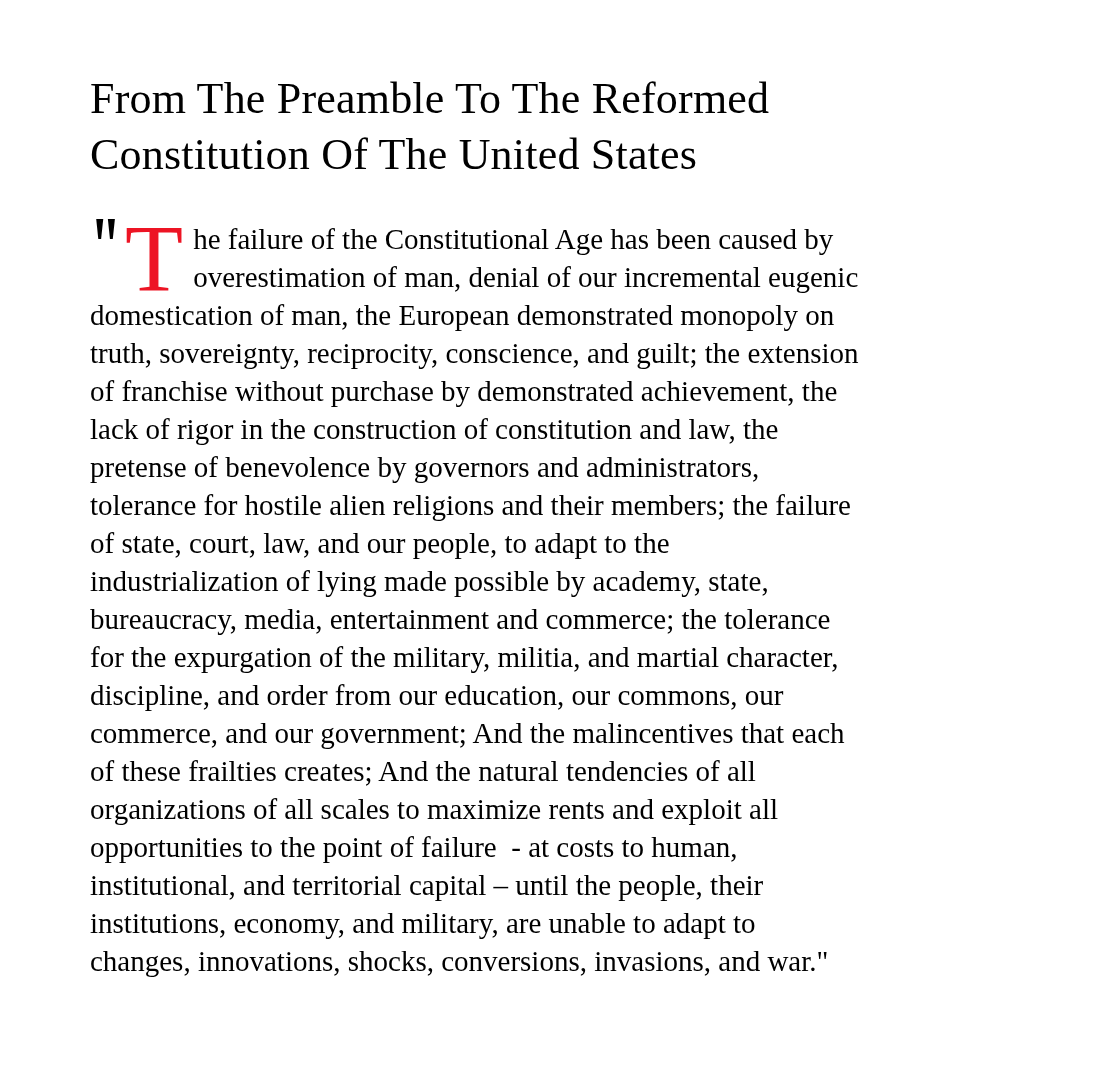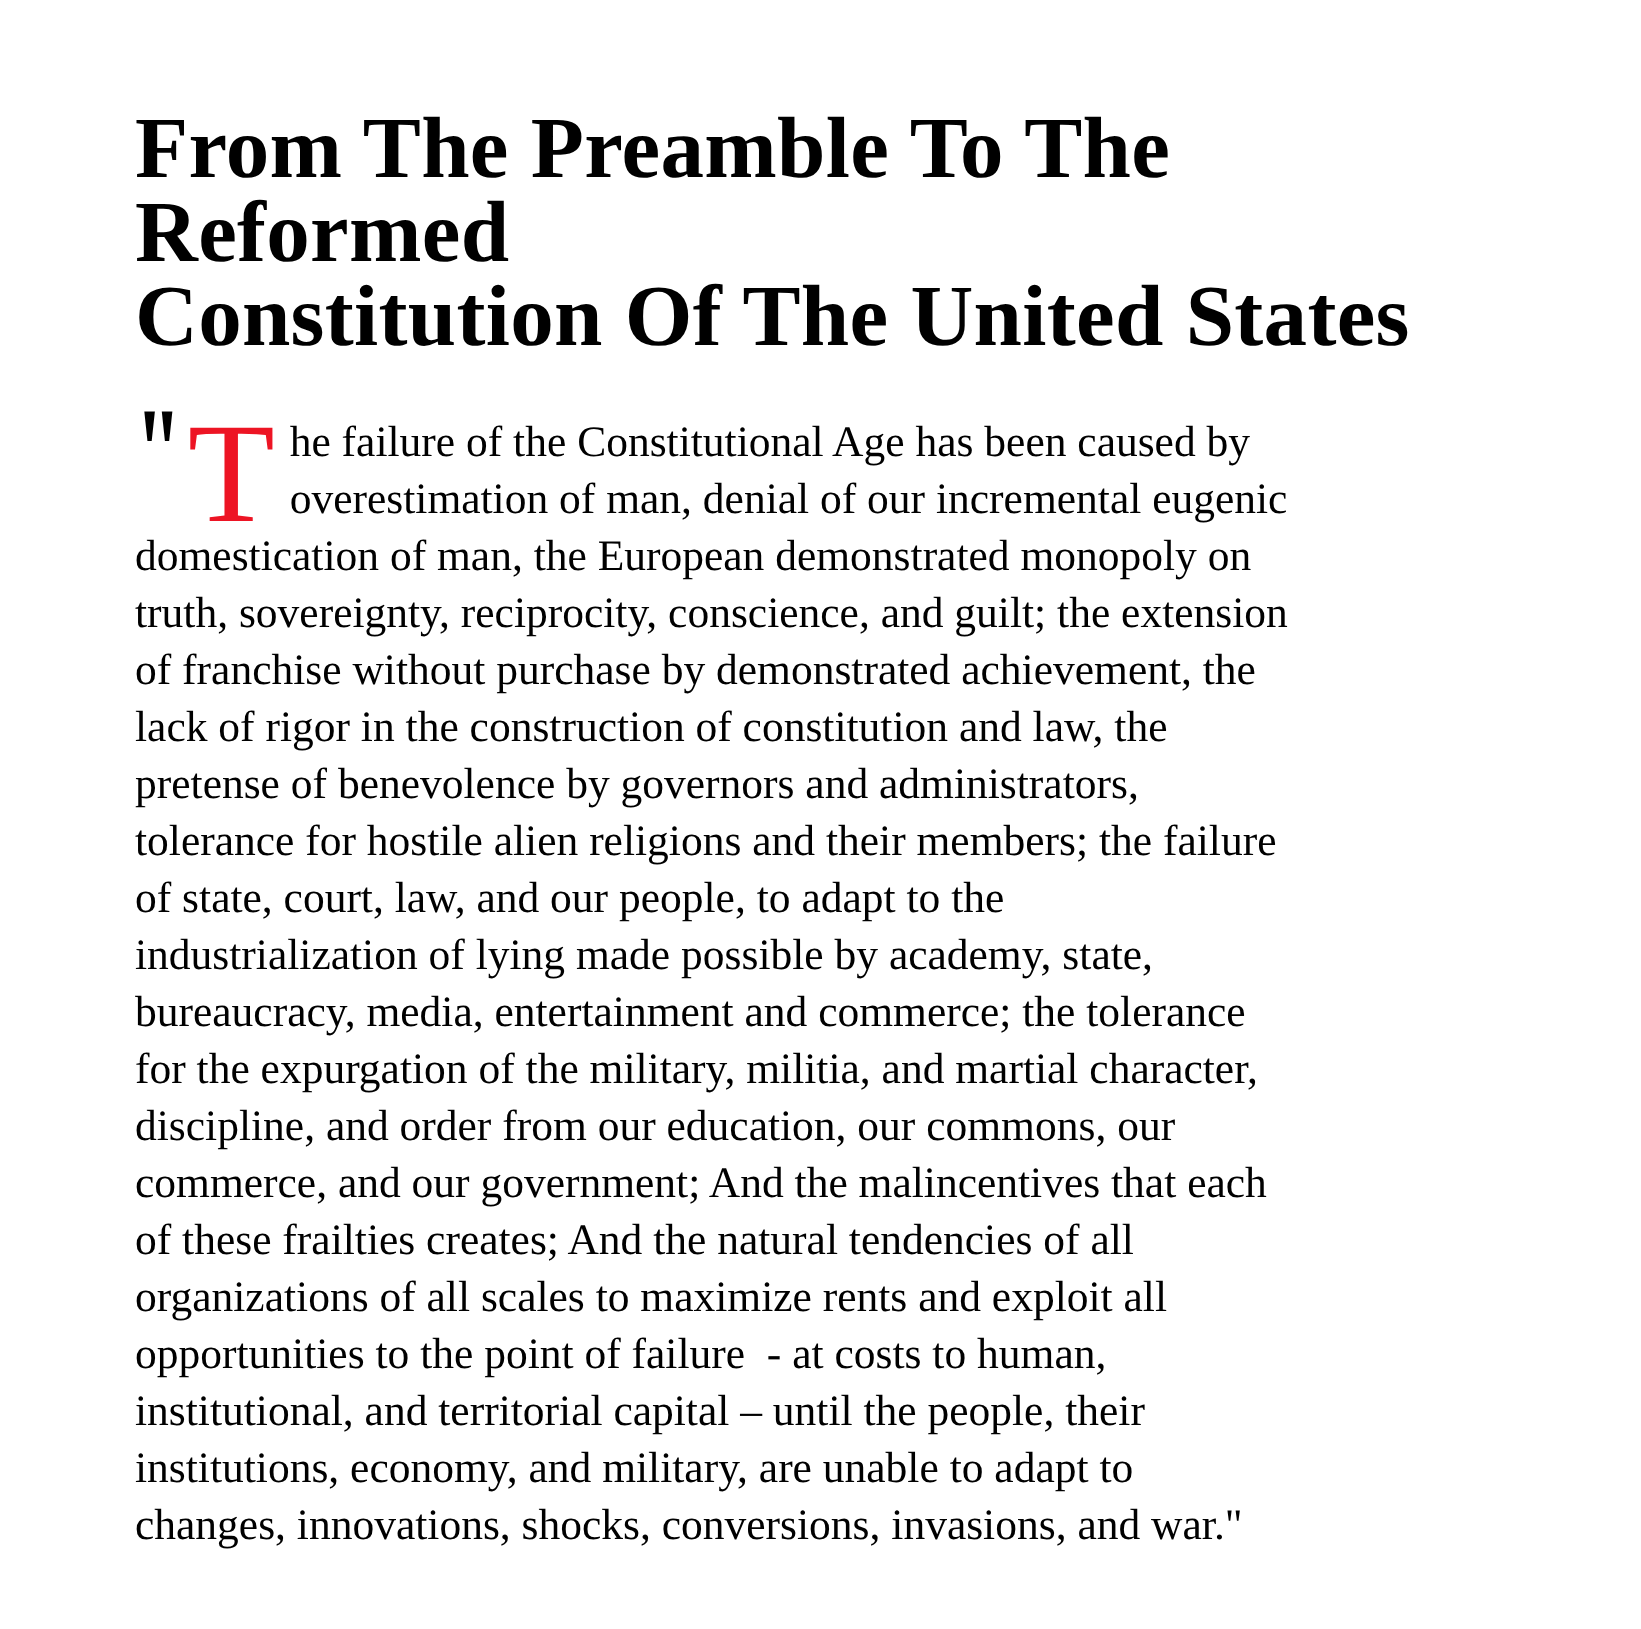--- a/index.html
+++ b/index.html
@@ -13,23 +13,23 @@
     height: 1086px;
     box-sizing: border-box;
     padding: 71px 70px 0 90px;
     background: #ffffff;
     color: #000000;
     font-family: "Liberation Serif", "DejaVu Serif", serif;
     overflow: hidden;
   }
   .title {
     margin: 0;
-    font-size: 58px;
+    font-size: 44px;
     line-height: 56px;
-    font-weight: 700;
+    font-weight: 400;
     letter-spacing: 0.2px;
     white-space: pre-line;
   }
   .body-text {
     margin: 37px 0 0 0;
     font-size: 29px;
     line-height: 38px;
   }
   .run {
     white-space: pre-line;

